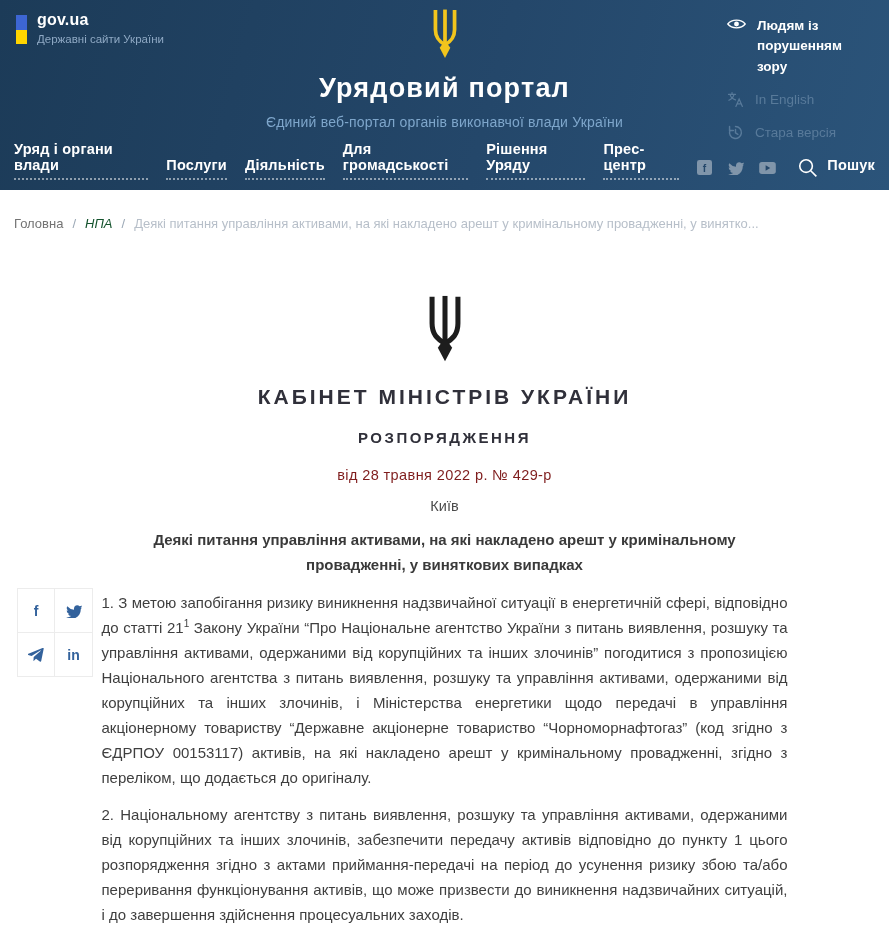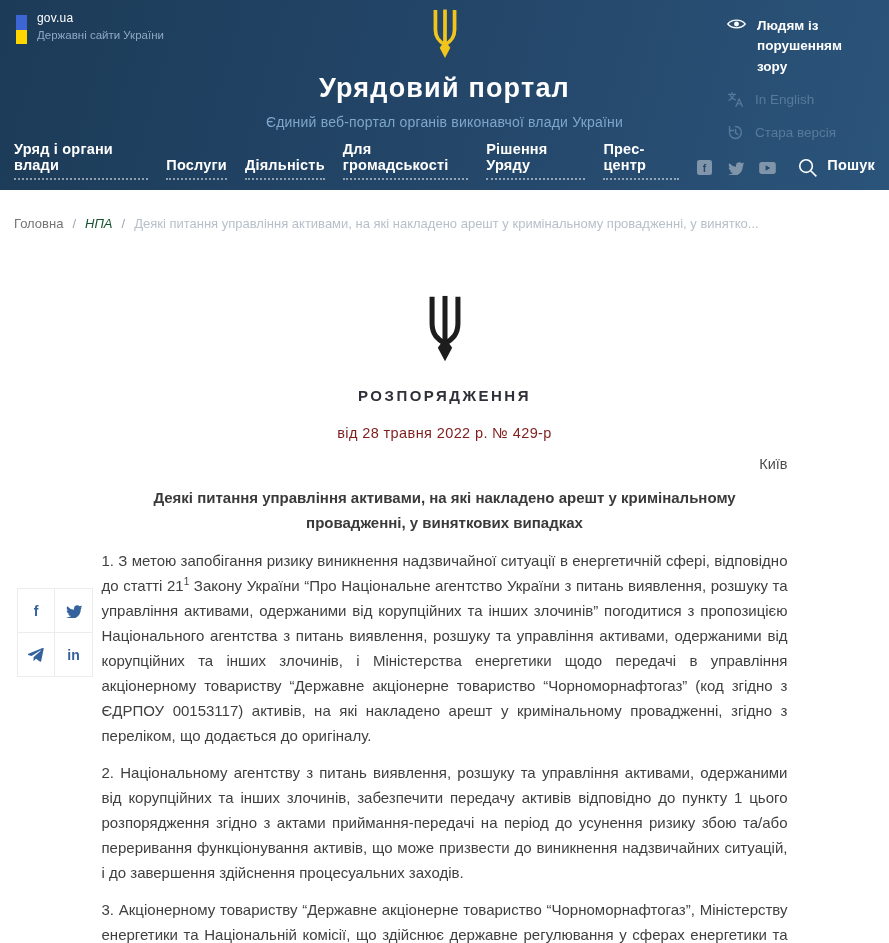--- a/index.html
+++ b/index.html
@@ -16,21 +16,21 @@
   .site-header {
     position: relative;
     height: 190px;
     background: linear-gradient(105deg, #1c3b58 0%, #24476a 55%, #2b547a 100%);
     color: #fff;
   }
   .govua { position: absolute; left: 16px; top: 11px; display: flex; gap: 10px; }
   .govua-flag { width: 11px; height: 29px; display: flex; flex-direction: column; margin-top: 4px; }
   .flag-blue { flex: 1; background: #3d66d4; }
   .flag-yellow { flex: 1; background: #ffd500; }
-  .govua-name { font-weight: normal; font-size: 12px; letter-spacing: .2px; }
+  .govua-name { font-weight: bold; font-size: 16px; letter-spacing: .2px; }
   .govua-sub { font-size: 11.5px; color: #8fa9c4; margin-top: 4px; }
 
   .brand { position: absolute; left: 50%; transform: translateX(-50%); top: 8px; text-align: center; width: 520px; }
   .brand-trident { color: #f2c51d; width: 34px; height: 52px; margin: 0 auto; }
   .brand-title { font-size: 27px; font-weight: bold; letter-spacing: 1.2px; margin-top: 13px; }
   .brand-sub { font-size: 14px; color: #7ea6cb; margin-top: 10px; letter-spacing: .2px; }
 
   .utilities { position: absolute; left: 727px; top: 16px; font-size: 13.5px; }
   .utility { display: flex; gap: 11px; margin-bottom: 13px; color: #587a9a; align-items: flex-start; cursor: pointer; }
   .utility.active { color: #ffffff; font-weight: bold; }
@@ -56,21 +56,21 @@
   .bc-home { color: #737373; cursor: pointer; }
   .bc-sep  { color: #9aa7b5; }
   .bc-npa  { color: #14532d; cursor: pointer; font-style: italic; }
   .bc-tail { color: #b7bfc9; overflow: hidden; text-overflow: ellipsis; }
 
   .doc { width: 686px; margin: 0 auto; color: #3f3f3f; }
   .doc-trident { width: 46px; height: 76px; color: #1d1d1d; margin: 60px auto 0; }
   .doc-org   { text-align: center; font-size: 21px; letter-spacing: 3px; color: #30303a; font-weight: 600; margin-top: 18px; }
   .doc-type  { text-align: center; font-size: 15px; letter-spacing: 2.5px; color: #30303a; font-weight: 600; margin-top: 20px; }
   .doc-date  { text-align: center; font-size: 14.5px; color: #7f1d1d; margin-top: 21px; letter-spacing: .4px; }
-  .doc-city  { text-align: right; font-size: 14.5px; color: #4c4c4c; margin-top: 15px; }
+  .doc-city  { text-align: center; font-size: 14.5px; color: #4c4c4c; margin-top: 15px; }
   .doc-title { text-align: center; font-size: 15px; font-weight: bold; color: #3a3a3a; margin: 14px auto 0; width: 640px; line-height: 1.65; }
   .doc-p { font-size: 15px; line-height: 25px; text-align: justify; margin-top: 12px; }
   .doc-p sup { font-size: 10px; line-height: 0; }
 
   
   .share { position: absolute; left: 17px; top: 398px; display: grid; grid-template-columns: 38px 38px; }
   .share-cell {
     height: 45px; border: 1px solid #ececec; display: flex; align-items: center; justify-content: center;
     color: #33629c; cursor: pointer; background: #fff; font-weight: bold; font-size: 14px;
   }
@@ -194,20 +194,21 @@
     </div>
     <div class="share-cell">
       <span>in</span>
     </div>
   </div>
 
   <article class="doc">
     <svg class="doc-trident" viewBox="0 0 64 96">
         <use href="#tryzub"></use>
       </svg>
+    <h1 class="doc-org">КАБІНЕТ МІНІСТРІВ УКРАЇНИ</h1>
     <h2 class="doc-type">РОЗПОРЯДЖЕННЯ</h2>
     <div class="doc-date">від 28 травня 2022 р. № 429-р</div>
     <div class="doc-city">Київ</div>
     <h3 class="doc-title">Деякі питання управління активами, на які накладено арешт у кримінальному провадженні, у виняткових випадках</h3>
 
     <p class="doc-p"><span>1. З метою запобігання ризику виникнення надзвичайної ситуації в енергетичній сфері, відповідно до статті 21</span><sup>1</sup><span> Закону України “Про Національне агентство України з питань виявлення, розшуку та управління активами, одержаними від корупційних та інших злочинів” погодитися з пропозицією Національного агентства з питань виявлення, розшуку та управління активами, одержаними від корупційних та інших злочинів, і Міністерства енергетики щодо передачі в управління акціонерному товариству “Державне акціонерне товариство “Чорноморнафтогаз” (код згідно з ЄДРПОУ 00153117) активів, на які накладено арешт у кримінальному провадженні, згідно з переліком, що додається до оригіналу.</span></p>
     <p class="doc-p">2. Національному агентству з питань виявлення, розшуку та управління активами, одержаними від корупційних та інших злочинів, забезпечити передачу активів відповідно до пункту 1 цього розпорядження згідно з актами приймання-передачі на період до усунення ризику збою та/або переривання функціонування активів, що може призвести до виникнення надзвичайних ситуацій, і до завершення здійснення процесуальних заходів.</p>
     <p class="doc-p">3. Акціонерному товариству “Державне акціонерне товариство “Чорноморнафтогаз”, Міністерству енергетики та Національній комісії, що здійснює державне регулювання у сферах енергетики та комунальних послуг, вжити відповідно до законодавства всіх дієвих заходів, спрямованих на запобігання ризику збою та/або переривання функціонування активів, що може призвести до виникнення надзвичайних ситуацій.</p>
 
   </article>

